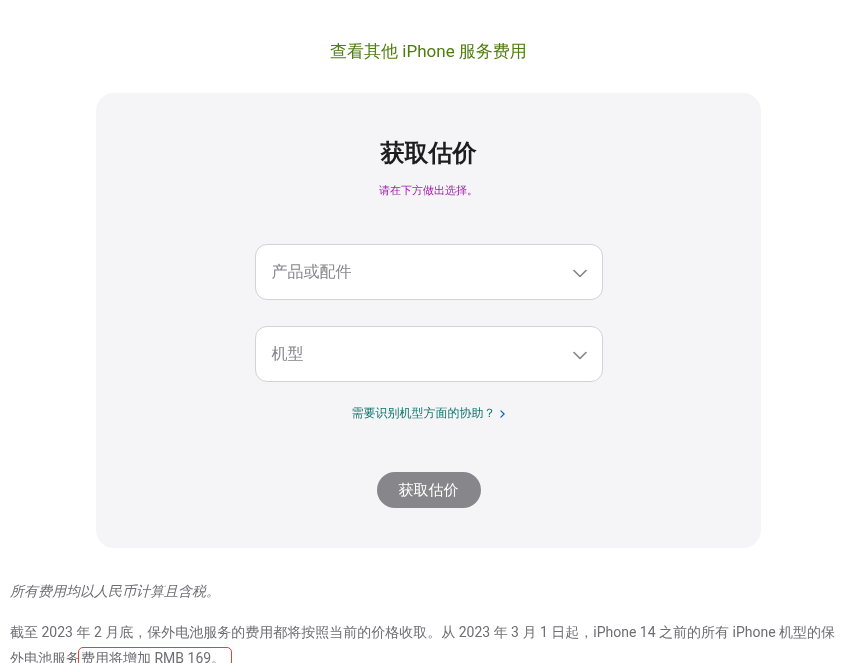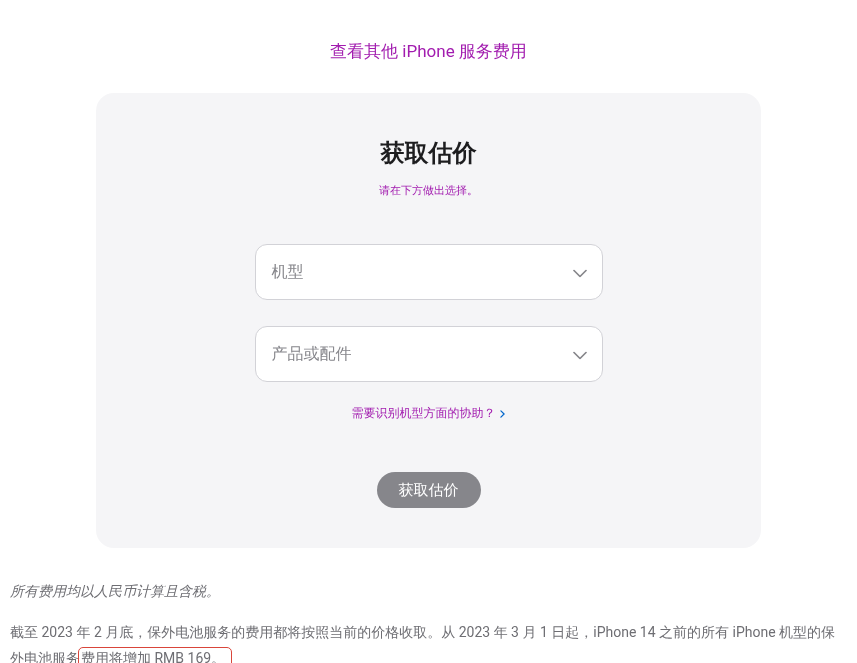--- a/index.html
+++ b/index.html
@@ -12,21 +12,21 @@
       background: #ffffff;
       width: 857px;
       height: 663px;
       overflow: hidden;
     }
     .top-link {
       text-align: center;
       padding: 40px 0 30px;
     }
     .top-link a {
-      color: #a21caf;
+      color: #4d7c0f;
       text-decoration: none;
       font-size: 17px;
     }
     .card {
       background: #f5f5f7;
       border-radius: 18px;
       width: 665px;
       margin: 0 auto;
       padding: 44px 40px 40px;
       text-align: center;
@@ -67,21 +67,21 @@
       top: 50%;
       transform: translateY(-50%);
       pointer-events: none;
       color: #86868b;
     }
     .help-link-row {
       margin-top: -6px;
       margin-bottom: 50px;
     }
     .help-link {
-      color: #a21caf;
+      color: #0f766e;
       text-decoration: none;
       font-size: 12px;
     }
     .help-chevron {
       color: #0066cc;
       vertical-align: middle;
       margin-left: 2px;
     }
     .estimate-btn {
       background: #86868b;
@@ -119,32 +119,32 @@
 <div class="top-link">
   <a href="#">查看其他 iPhone 服务费用</a>
 </div>
 
 <div class="card">
   <div class="card-title">获取估价</div>
   <div class="card-subtitle">请在下方做出选择。</div>
 
   <div class="select-wrapper">
     <div class="select-field">
-      <span>机型</span>
+      <span>产品或配件</span>
     </div>
     <span class="select-chevron">
       <svg width="14" height="8" viewBox="0 0 14 8" fill="none">
         <path d="M1 1L7 7L13 1" stroke="currentColor" stroke-width="1.7" stroke-linecap="round" stroke-linejoin="round"></path>
       </svg>
     </span>
   </div>
 
   <div class="select-wrapper">
     <div class="select-field">
-      <span>产品或配件</span>
+      <span>机型</span>
     </div>
     <span class="select-chevron">
       <svg width="14" height="8" viewBox="0 0 14 8" fill="none">
         <path d="M1 1L7 7L13 1" stroke="currentColor" stroke-width="1.7" stroke-linecap="round" stroke-linejoin="round"></path>
       </svg>
     </span>
   </div>
 
   <div class="help-link-row">
     <a href="#" class="help-link">

